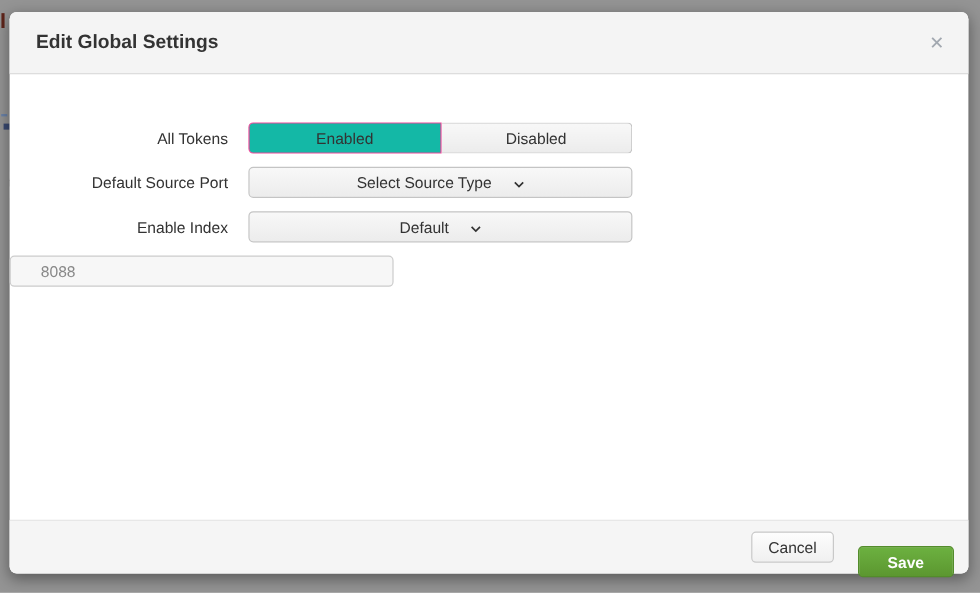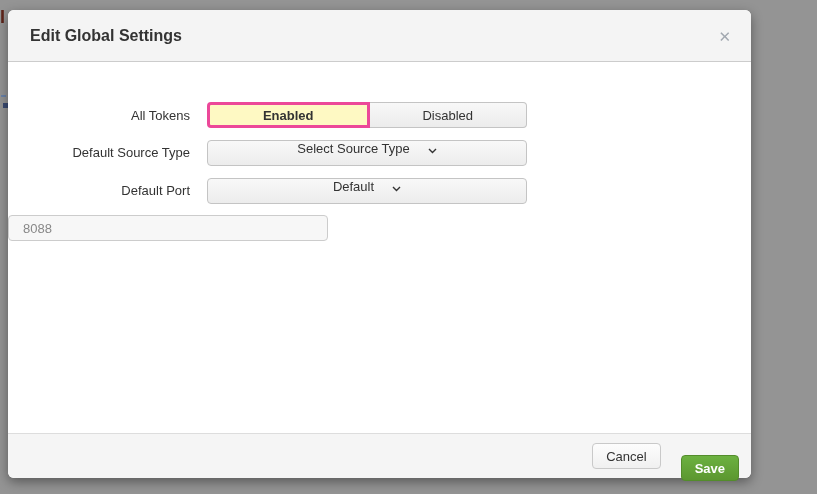--- a/index.html
+++ b/index.html
@@ -22,21 +22,21 @@
   .bg-dot  { left: 3px; top: 103px; width: 5px; height: 5px; background: #3a4a72; }
   .bg-band { left: 8px; top: 143px; width: 8px; height: 22px; background: #a4a4a4; }
   .bg-band span {
     display: inline-block; margin-left: -1px; margin-top: 4px;
     font-size: 11px; color: #3c3c3c; white-space: nowrap;
   }
 
   
   .modal {
     position: absolute; left: 8px; top: 10px;
-    width: 743px; height: 468px;
+    width: 799px; height: 468px;
     background: #ffffff;
     border-radius: 6px;
     box-shadow: 0 4px 12px rgba(0,0,0,0.4);
   }
   .modal-header {
     position: relative;
     height: 52px;
     background: #f4f4f4;
     border-bottom: 1px solid #cccccc;
     border-radius: 6px 6px 0 0;
@@ -86,48 +86,48 @@
     font-size: 13px; color: #333333;
     background: linear-gradient(#f8f8f8, #ececec);
     border: 1px solid #c4c4c4;
     border-radius: 4px;
     cursor: pointer;
   }
   .btn-group .btn { flex: 1; border-radius: 0; }
   .btn-group .btn:first-child { border-radius: 4px 0 0 4px; }
   .btn-group .btn:last-child { border-radius: 0 4px 4px 0; border-left: none; text-align: center; }
   .btn-group .btn.selected {
-    background: #fef9c3;
-    border: 3px solid #ec4899;
-    position: relative; z-index: 1; font-weight: bold;
+    background: #14b8a6;
+    border: 1px solid #ec4899;
+    position: relative; z-index: 1;
   }
 
   
   .dropdown-btn {
     width: 320px; height: 26px;
-    display: inline-flex; justify-content: center;
+    display: inline-flex; align-items: center; justify-content: center;
     gap: 18px;
   }
   .chevron-icon { display: inline-block; margin-top: 1px; }
 
   
   .checkbox-btn {
     width: 20px; height: 18px;
     background: #f6f6f6;
     border: 1px solid #cccccc;
     border-radius: 3px;
     display: flex; align-items: center; justify-content: center;
     font-size: 12px; color: #9b9b9b;
     cursor: default;
   }
 
   
   .text-input {
     width: 320px; height: 26px;
-    padding: 0 14px;
+    padding: 0 25px;
     font-family: "Liberation Sans", sans-serif;
     font-size: 13px; color: #888888;
     background: #f7f7f7;
     border: 1px solid #cccccc;
     border-radius: 4px;
   }
 
   
   .modal-footer {
     position: absolute; left: 0; bottom: 0;
@@ -142,21 +142,21 @@
   .btn-cancel {
     height: 26px; padding: 0 13px;
     font-family: "Liberation Sans", sans-serif;
     font-size: 13px; color: #333333;
     background: linear-gradient(#fdfdfd, #f0f0f0);
     border: 1px solid #c9c9c9;
     border-radius: 4px;
     cursor: pointer;
   }
   .btn-save {
-    height: 26px; padding: 0 13px;
+    height: 26px; padding: 0 24px;
     font-family: "Liberation Sans", sans-serif;
     font-size: 13px; font-weight: bold; color: #ffffff;
     background: linear-gradient(#6cb140, #5c9730);
     border: 1px solid #538c2b;
     border-radius: 4px;
     cursor: pointer;
     margin-top: 24px;
   }
 </style>
 </head>
@@ -180,33 +180,33 @@
       <div class="form-label">All Tokens</div>
       <div class="ctrl-col">
         <div class="btn-group">
           <button class="btn selected">Enabled</button>
           <button class="btn">Disabled</button>
         </div>
       </div>
     </div>
 
     <div class="form-row">
-      <div class="form-label">Default Source Type</div>
+      <div class="form-label">Default Source Port</div>
       <div class="ctrl-col">
         <button class="btn dropdown-btn">
           <span>Select Source Type</span>
           <span class="chevron-icon"><svg width="9" height="6" viewBox="0 0 9 6">
                 <polyline points="1,1 4.5,4.5 8,1" fill="none" stroke="#333333" stroke-width="1.4"></polyline>
               </svg></span>
         </button>
       </div>
     </div>
 
     <div class="form-row">
-      <div class="form-label">Default Port</div>
+      <div class="form-label">Enable Index</div>
       <div class="ctrl-col">
         <button class="btn dropdown-btn">
           <span>Default</span>
           <span class="chevron-icon"><svg width="9" height="6" viewBox="0 0 9 6">
                 <polyline points="1,1 4.5,4.5 8,1" fill="none" stroke="#333333" stroke-width="1.4"></polyline>
               </svg></span>
         </button>
       </div>
     </div>
 

